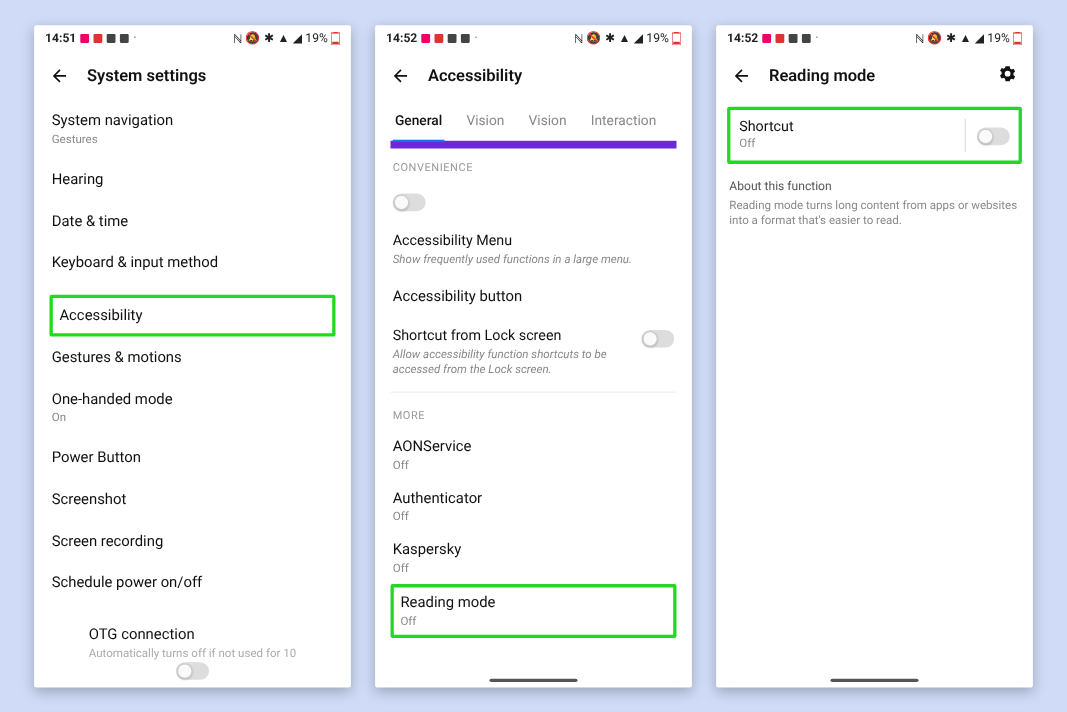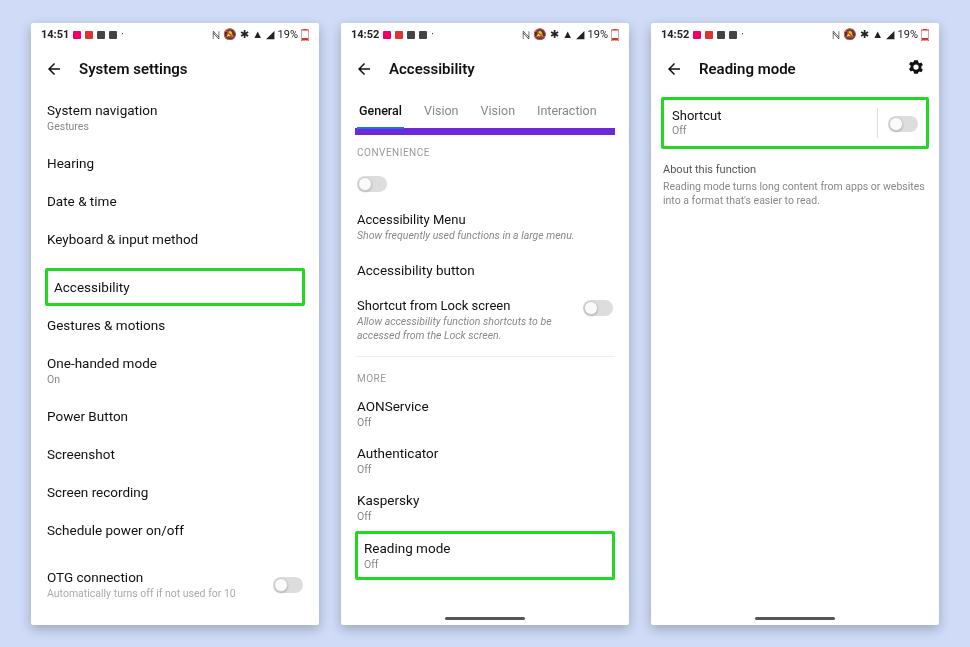--- a/index.html
+++ b/index.html
@@ -76,21 +76,21 @@
     display:flex; align-items:center; padding: 8px 8px;
   }
   .shortcut-txt { flex:1; }
   .shortcut-txt .label { font-size:13px; color:#111; }
   .shortcut-txt .sub { font-size:10.5px; color:#888; margin-top:1px;}
   .vbar { width:1px; height:30px; background:#ddd; margin: 0 10px;}
   .about { padding: 14px 2px; }
   .about .label { font-size:11px; color:#555; margin-bottom:4px;}
   .about .sub { font-size:10.5px; color:#888; line-height:1.4;}
   .home-ind { position:absolute; bottom:5px; left:50%; transform:translateX(-50%); width:80px; height:3px; background:#555; border-radius:3px;}
-  .otg-row { display:flex; align-items:center; justify-content:space-between; padding: 10px 2px 2px;}
+  .otg-row { display:flex; align-items:center; padding: 10px 2px 2px; flex-direction: column;}
   .otg-row .txt .label{ font-size:13.5px; color:#111;}
   .otg-row .txt .sub{ font-size:10.5px; color:#aaa; margin-top:2px; white-space:nowrap; overflow:hidden; text-overflow:clip; max-width:200px;}
   .batt-ic{display:inline-flex;align-items:center;}
 </style>
 </head>
 <body>
 
 <div class="phone">
   <div class="statusbar">
     <div class="status-left">

